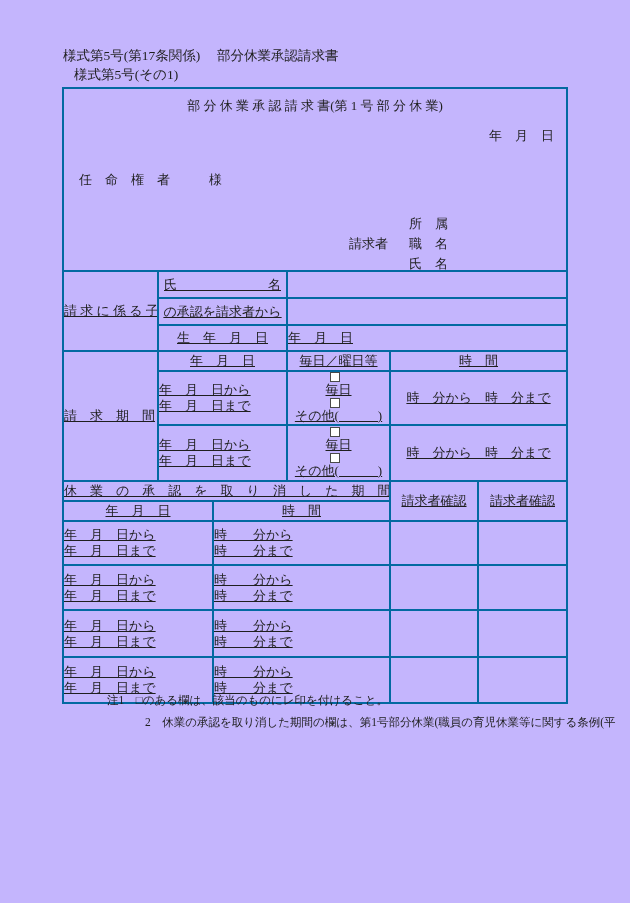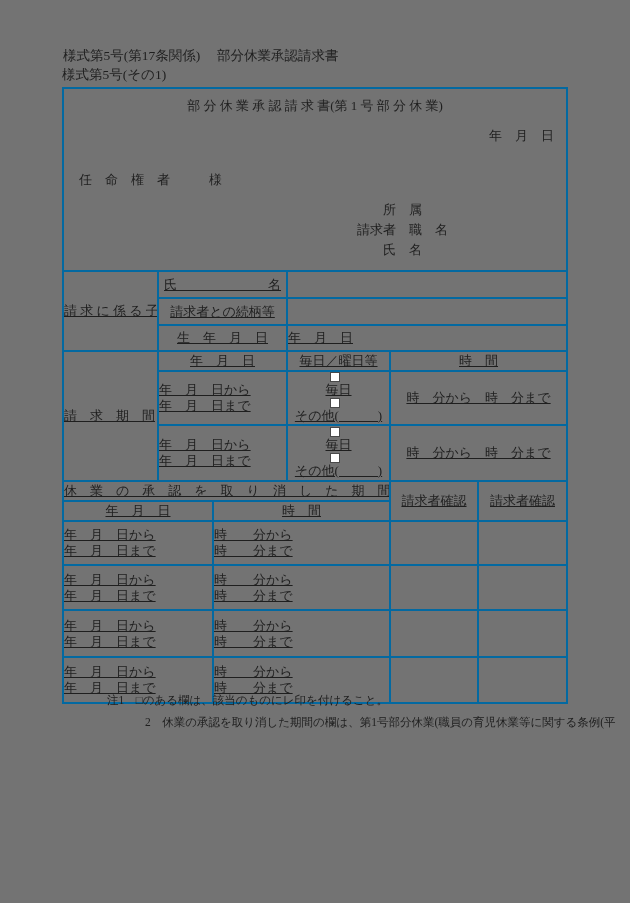--- a/index.html
+++ b/index.html
@@ -1,39 +1,39 @@
 <!DOCTYPE html>
 <html><head>
 <meta charset="utf-8">
 <style>
   * { margin:0; padding:0; box-sizing:border-box; }
   html,body { background:#e8e8e8; }
   .page {
-    position:relative; width:630px; height:903px; background:#737373;
+    position:relative; width:630px; height:903px; background:#c4b5fd;
     font-family:"Liberation Serif","DejaVu Serif",serif; color:#1f1f1f;
     margin:0 auto; overflow:hidden;
   }
   .top1 { position:absolute; top:47px; left:63px; font-size:13.5px; white-space:nowrap; }
-  .top2 { position:absolute; top:66px; left:62px; font-size:13.5px; white-space:nowrap; }
+  .top2 { position:absolute; top:66px; left:74px; font-size:13.5px; white-space:nowrap; }
 
   table.form {
     position:absolute; left:62px; top:87px;
     border-collapse:collapse; table-layout:fixed; width:506px;
     font-size:13px; color:#1f1f1f;
   }
   table.form td {
     border:2px solid #0369a1; padding:0; vertical-align:middle;
     overflow:hidden; white-space:nowrap;text-decoration:underline;
   }
   td.hdr { position:relative; height:183px; }
   .f-title { position:absolute; top:8px; left:0; right:0; text-align:center; }
   .f-date  { position:absolute; top:38px; right:12px; }
   .f-addressee { position:absolute; top:82px; left:15px; }
-  .f-signblock { position:absolute; top:111px; right:118px; text-align:center; line-height:20px; }
-  .f-signblock .pos-label { margin-left:13px; }
+  .f-signblock { position:absolute; top:125px; right:118px; text-align:right; line-height:20px; }
+  .f-signblock .pos-label { margin-left:21px; }
 
   .c   { text-align:center; }
   .lab { }
   .two-line { line-height:16px; text-align:left; }
   .check-cell { padding-left:10px; }
   .check-line { display:flex; align-items:center; line-height:16px;flex-direction:column; }
   .checkbox {
     display:inline-block; width:10px; height:10px;
     border:1px solid #4a4a4a; margin-right:7px; background:#fff; flex:0 0 auto;
   }
@@ -77,21 +77,21 @@
         </div>
       </td>
     </tr>
 
     <tr style="height:27px">
       <td class="lab" rowspan="3">請 求 に 係 る 子</td>
       <td class="c" colspan="2">氏　　　　　　　名</td>
       <td colspan="3"></td>
     </tr>
     <tr style="height:27px">
-      <td class="c" colspan="2">請求者との続柄等</td>
+      <td class="c" colspan="2">の承認を請求者から</td>
       <td colspan="3"></td>
     </tr>
     <tr style="height:26px">
       <td class="c" colspan="2">生　年　月　日</td>
       <td class="birth-val" colspan="3">年　月　日</td>
     </tr>
 
     <tr style="height:17px">
       <td class="lab" rowspan="3">請　求　期　間</td>
       <td class="c" colspan="2">年　月　日</td>

